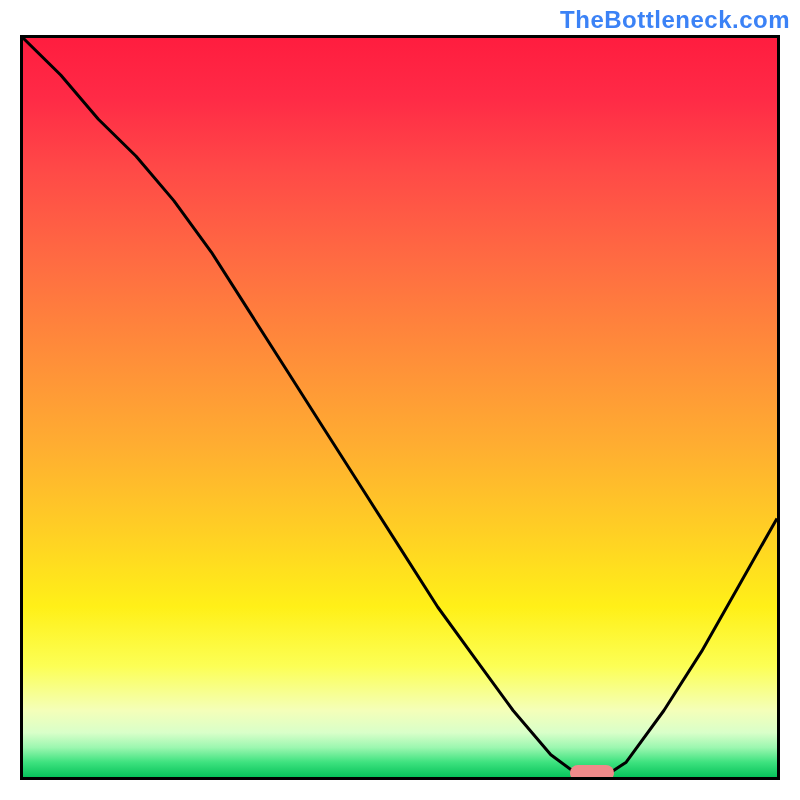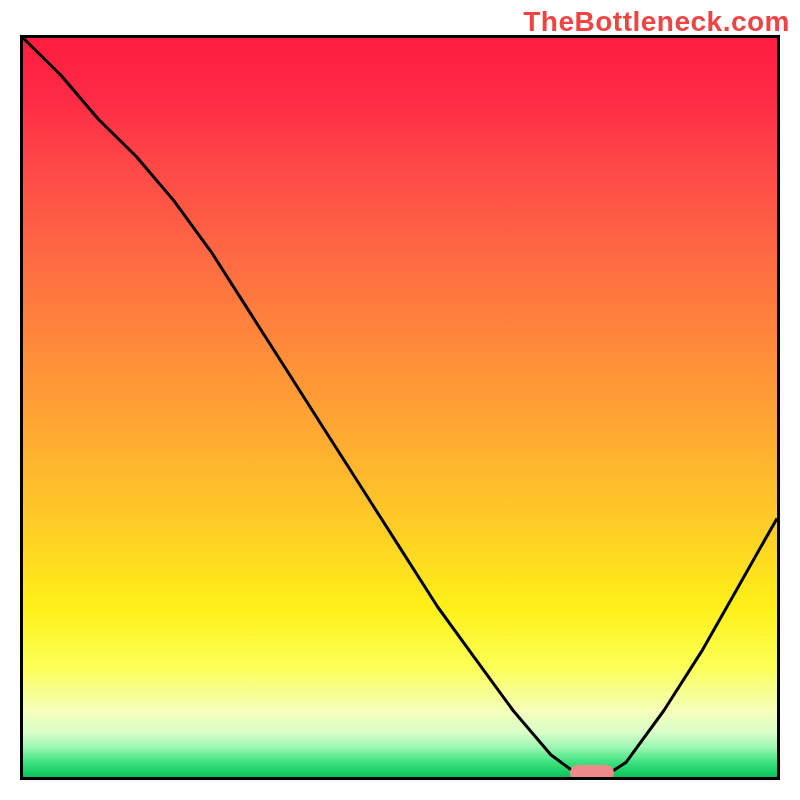--- a/index.html
+++ b/index.html
@@ -13,23 +13,23 @@
   .stage {
     position: relative;
     width: 800px;
     height: 800px;
   }
   .watermark {
     position: absolute;
     top: 6px;
     right: 10px;
     font-family: Arial, Helvetica, sans-serif;
-    font-size: 28px;
+    font-size: 24px;
     font-weight: 600;
-    color: #ef4444;
+    color: #3b82f6;
     letter-spacing: 0.5px;
   }
   
   .plot {
     position: absolute;
     left: 20px;
     top: 35px;
     width: 760px;
     height: 745px;
     border: 3px solid #000;

